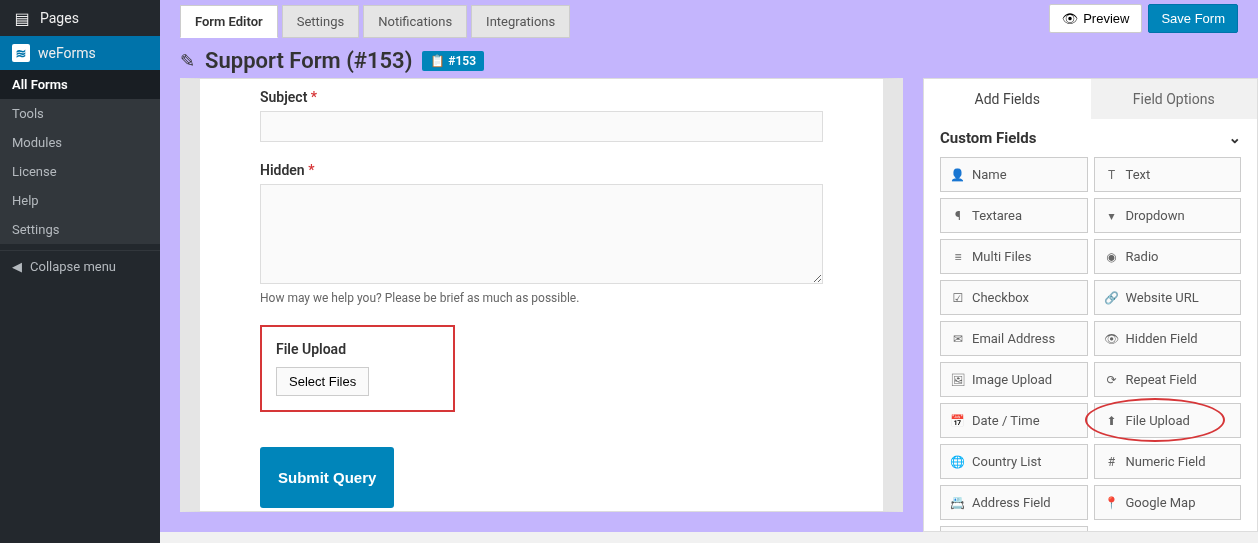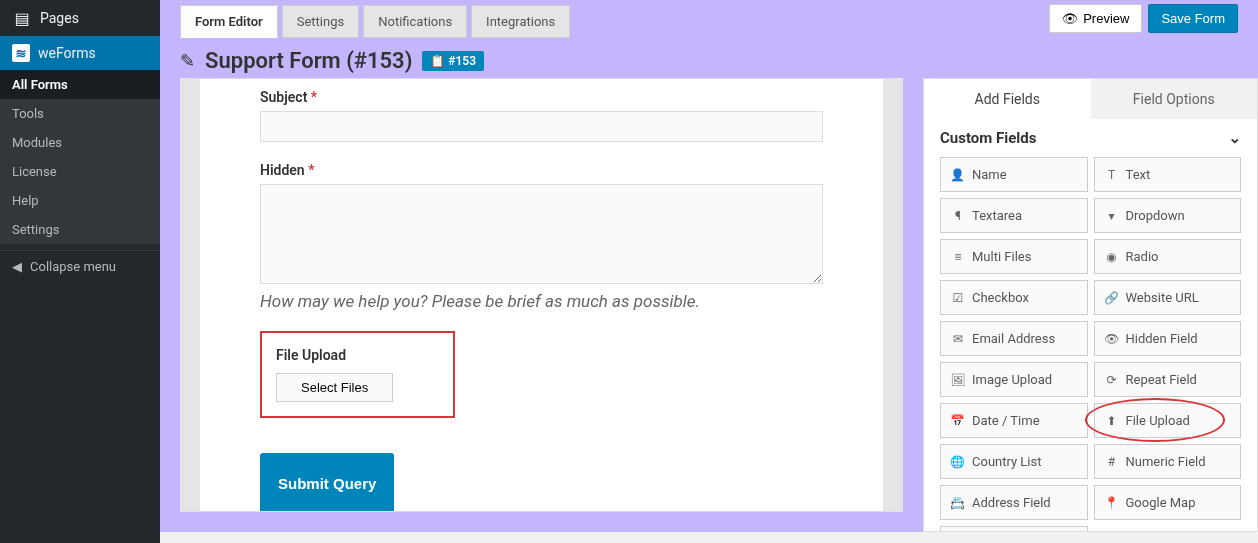--- a/index.html
+++ b/index.html
@@ -39,24 +39,24 @@
 .content { display: flex; position: absolute; top: 78px; left: 0; right: 0; bottom: 0; }
 
 
 .canvas { flex: 1; padding: 0 20px 20px 20px; }
 .canvas-inner { background: #fff; border: 1px solid #ddd; padding: 10px 60px 30px 60px; height: 100%; overflow: auto; border-left: 20px solid #e5e5e5; border-right: 20px solid #e5e5e5; }
 .field { margin-bottom: 20px; }
 .field-label { font-weight: 600; color: #333; font-size: 14px; margin-bottom: 6px; display: block; }
 .req { color: #d63638; }
 .field input[type=text] { width: 100%; padding: 7px; border: 1px solid #ddd; background: #fafafa; }
 .field textarea { width: 100%; height: 100px; padding: 7px; border: 1px solid #ddd; background: #fafafa; resize: both; }
-.field-help { font-style: italic; color: #666; font-size: 17px; margin-top: 4px; }
+.field-help { color: #666; font-size: 12px; margin-top: 4px; }
 .file-upload-box { border: 2px solid #d63638; padding: 14px; width: 195px; }
 .file-upload-box .field-label { margin-bottom: 10px; }
-.select-files-btn { padding: 6px 24px; border: 1px solid #ccc; background: #fafafa; cursor: pointer; font-size: 13px; }
+.select-files-btn { padding: 6px 12px; border: 1px solid #ccc; background: #fafafa; cursor: pointer; font-size: 13px; }
 .submit-btn { background: #0085ba; color: #fff; border: none; padding: 22px 18px; font-size: 15px; font-weight: 600; cursor: pointer; border-radius: 3px; margin-top: 15px; }
 
 
 .rightpanel { width: 335px; background: #fff; border: 1px solid #ddd; overflow: auto; }
 .rightpanel-tabs { display: flex; }
 .rptab { flex: 1; text-align: center; padding: 12px 0; font-size: 14px; cursor: pointer; }
 .rptab.active { background: #fff; }
 .rptab.inactive { background: #f1f1f1; color: #666; }
 .fields-section { padding: 0 16px 16px 16px; }
 .fields-heading { display: flex; justify-content: space-between; align-items: center; font-weight: 700; font-size: 15px; color: #333; padding: 10px 0; }

